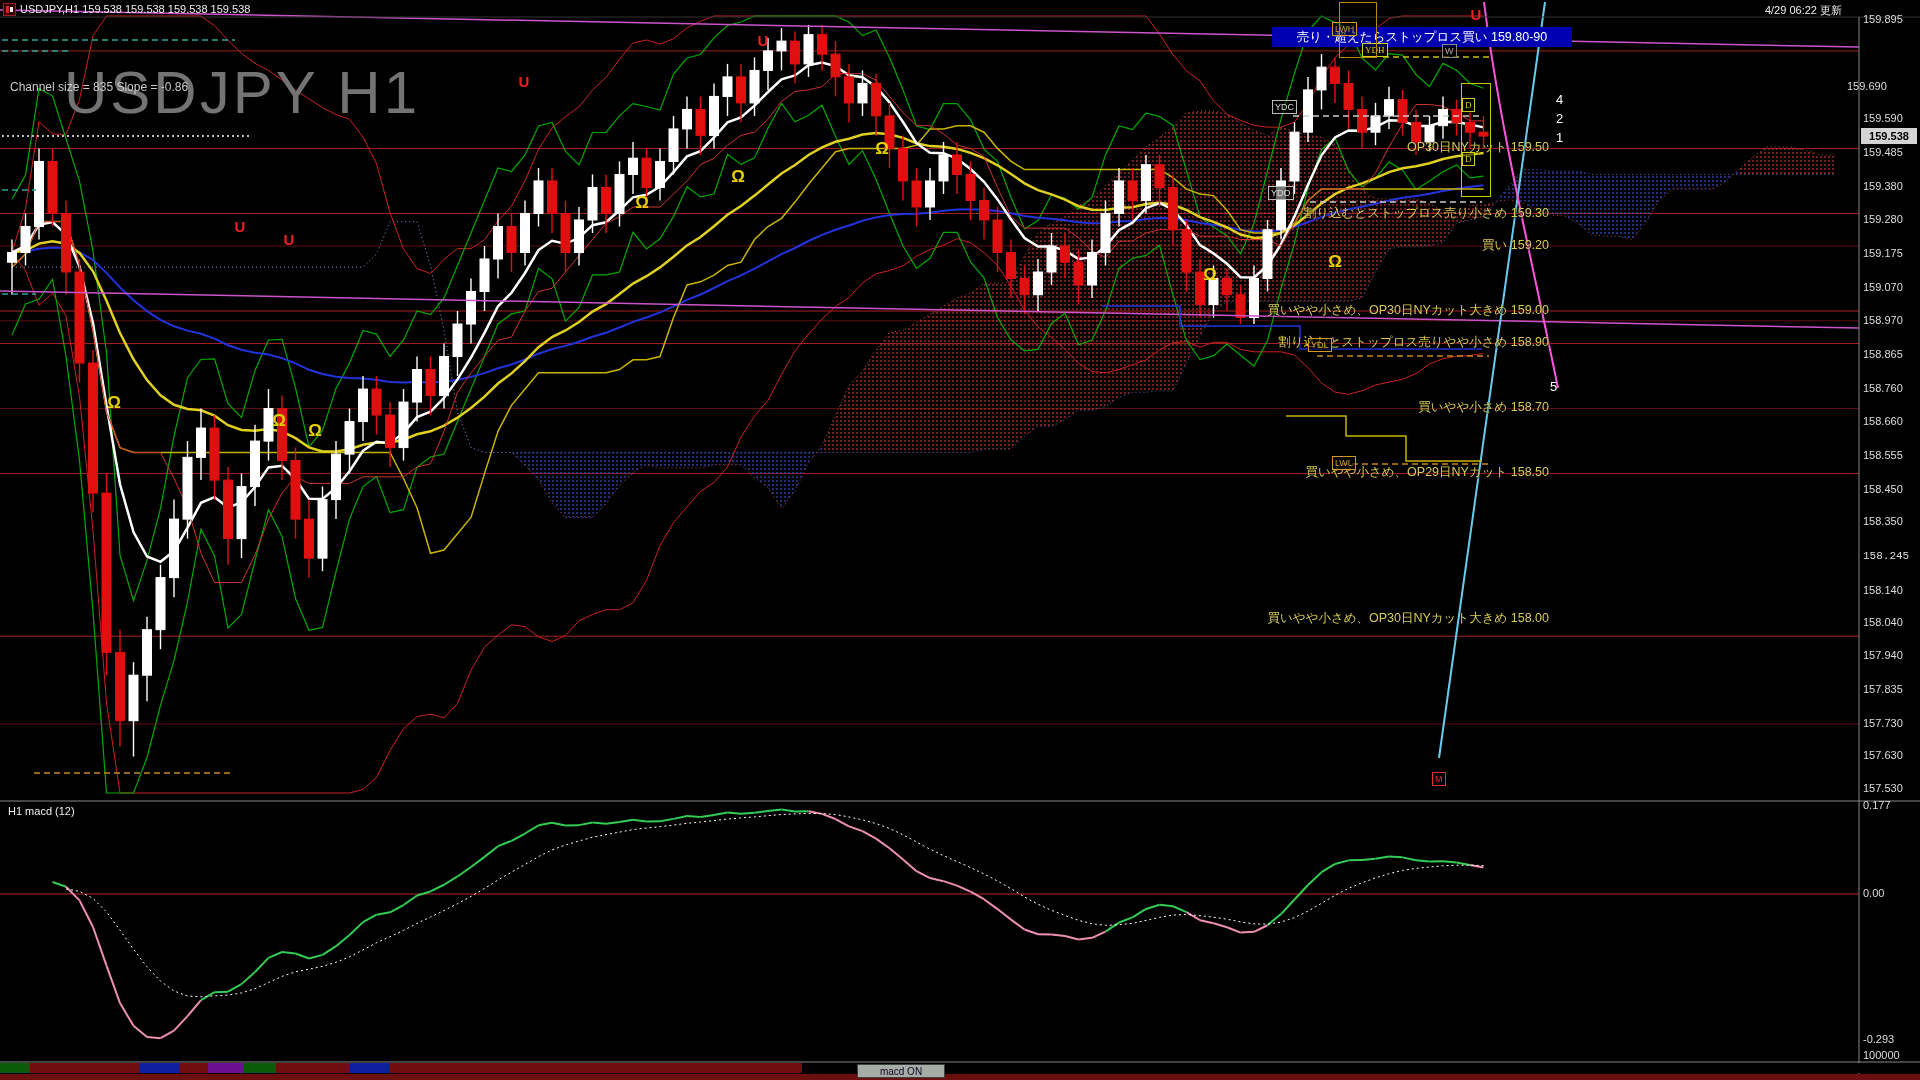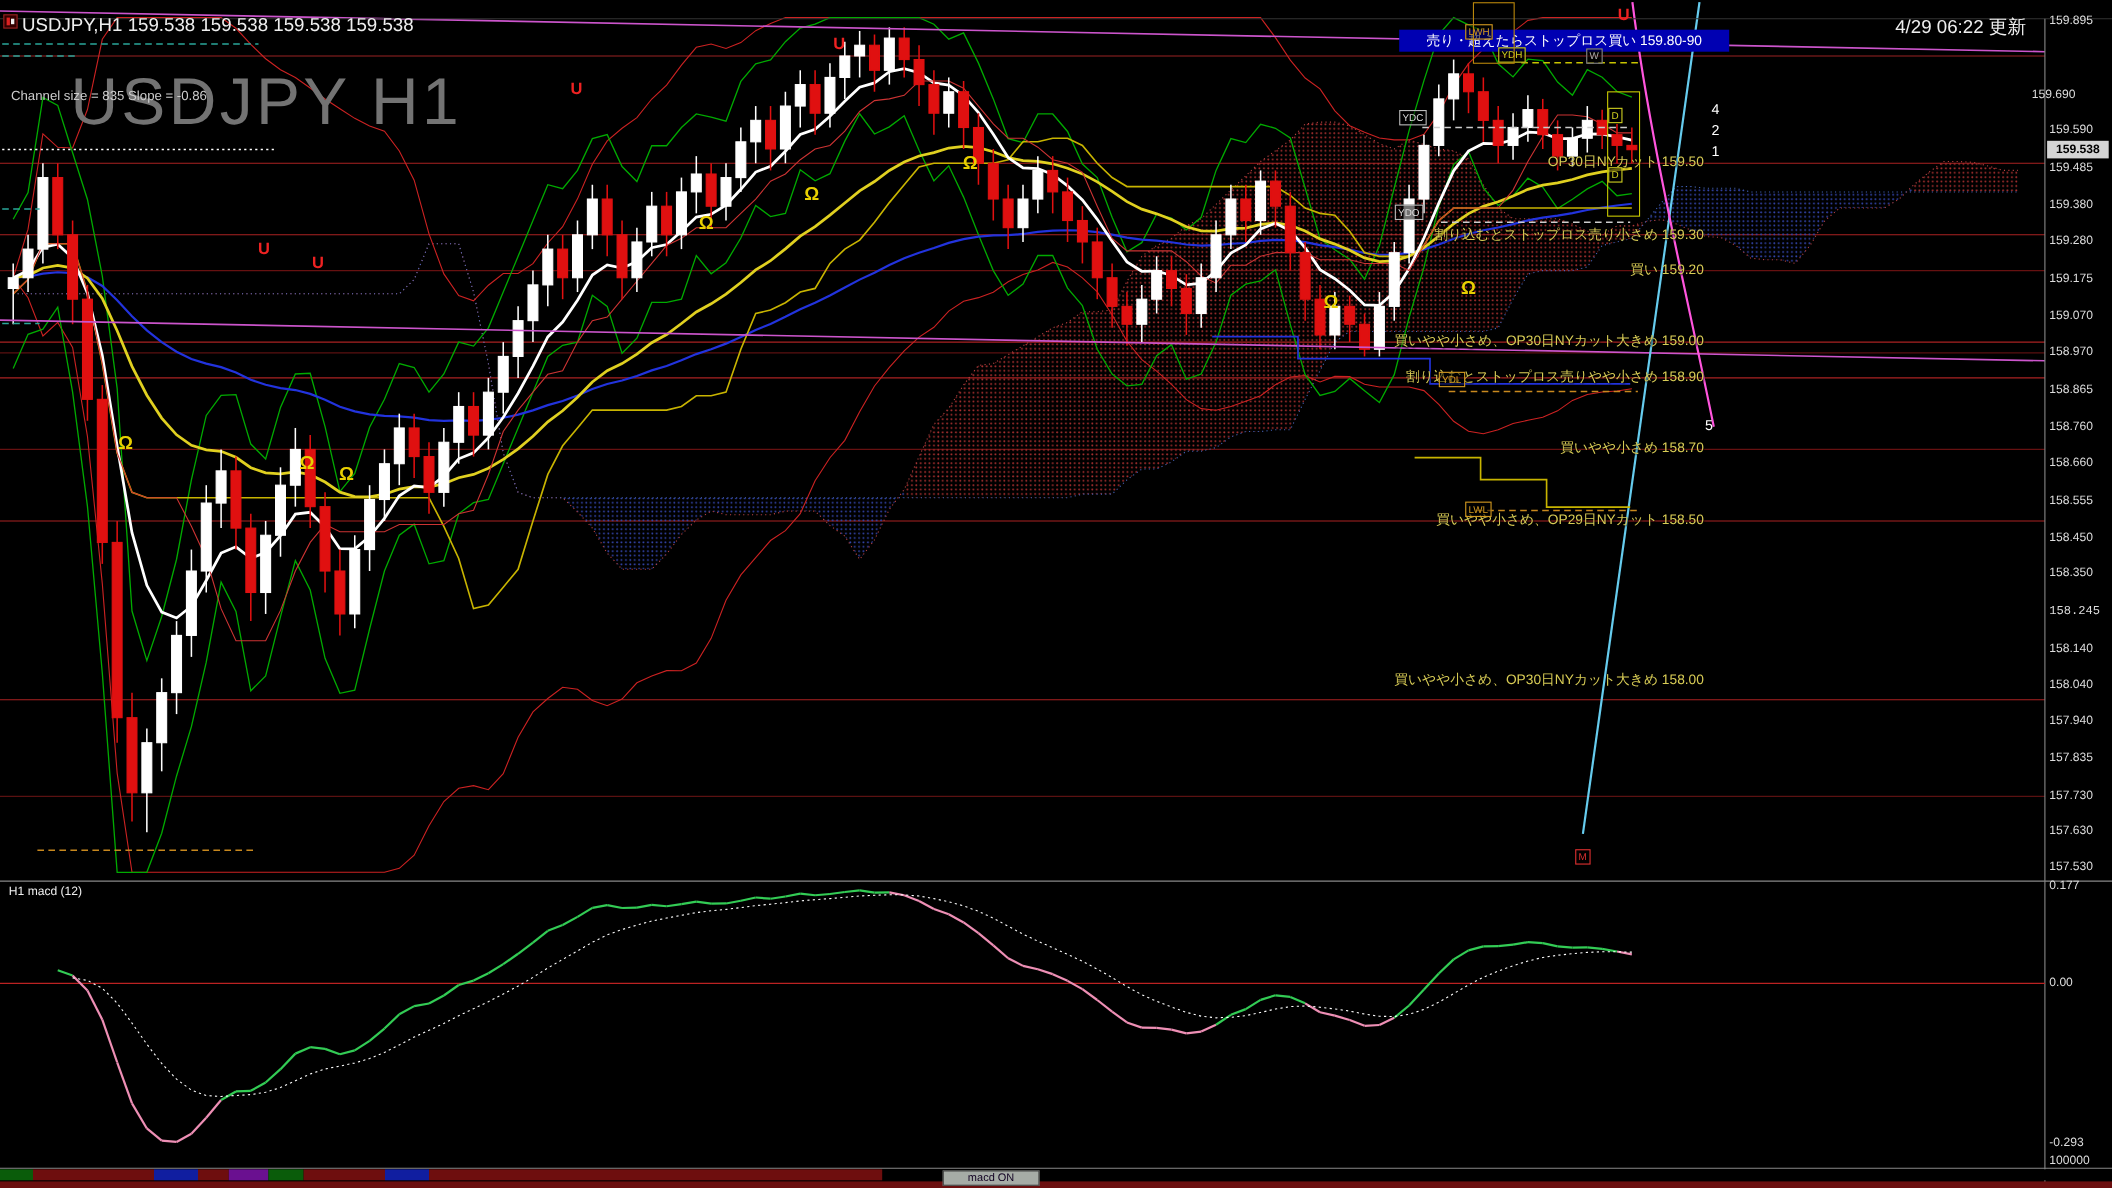--- a/index.html
+++ b/index.html
@@ -1,19 +1,19 @@
 <!DOCTYPE html>
 <html><head>
 <meta charset="utf-8">
 <style>
   html,body{margin:0;padding:0;background:#000;}
   .screen{position:relative;width:1920px;height:1080px;background:#000;overflow:hidden;
           font-family:"Liberation Sans",sans-serif;color:#ddd;}
   #chart-svg{position:absolute;left:0;top:0;}
-  .topbar{position:absolute;left:0;top:10px;width:1920px;height:17px;font-size:17px;color:#eee;}
+  .topbar{position:absolute;left:0;top:0;width:1920px;height:17px;font-size:11px;color:#eee;}
   .tbicon{position:absolute;left:3px;top:3px;width:11px;height:11px;background:#300;border:1px solid #922;}
   .tbicon:before{content:"";position:absolute;left:2px;top:2px;width:3px;height:7px;background:#d22;}
   .tbicon:after{content:"";position:absolute;left:6px;top:3px;width:3px;height:5px;background:#eee;}
   .tbtext{position:absolute;left:20px;top:3px;white-space:nowrap;}
   .tbright{position:absolute;right:78px;top:3px;white-space:nowrap;}
   .watermark{position:absolute;left:64px;top:58px;font-size:60px;color:#737373;letter-spacing:3px;}
   .chinfo{position:absolute;left:10px;top:80px;font-size:12px;color:#ccc;}
   .bluenote{position:absolute;left:1272px;top:27px;width:300px;height:20px;background:#0000b2;
             color:#fff;font-size:12.5px;line-height:20px;text-align:center;white-space:nowrap;}
   .badge{position:absolute;left:1861px;top:128px;width:56px;height:16px;background:#d4d4d4;color:#000;
@@ -24,21 +24,21 @@
   .macdbtn{position:absolute;left:857px;top:1064px;width:88px;height:14px;background:#a6aca6;
            border:1px solid #404040;font-size:10px;line-height:11px;color:#102;padding:0;
            font-family:"Liberation Sans",sans-serif;}
   .ov{position:absolute;white-space:nowrap;}
   .axlab{font-size:11px;color:#ddd;}
   .ann{font-size:12.5px;color:#d8cc55;text-shadow:1px 1px 2px #000;}
   .num{font-size:13px;color:#fff;}
   .dlab{font-size:11px;color:#fff;top:1063px;}
   .tag{font-size:9px;padding:0 2px;border:1px solid;background:rgba(0,0,0,.55);line-height:12px;}
   .tag-orange{color:#d49a20;border-color:#d49a20;}
-  .tag-yellow{color:#d0d020;border-color:#d0d020;}
+  .tag-yellow{color:#d0d020;border-color:#d0d020;font-family:Liberation Serif, serif;}
   .tag-white{color:#ddd;border-color:#bbb;}
   .tag-gray{color:#aaa;border-color:#888;}
   .tag-red{color:#e03030;border-color:#e03030;}
   .mkO{font-size:17px;font-weight:bold;color:#e8cf00;transform:translate(-50%,-50%);}
   .mkU{font-size:15px;font-weight:bold;color:#ee2222;transform:translate(-50%,-50%);}
   .rect{position:absolute;border:1px solid;background:transparent;}
   .seg{position:absolute;top:0;height:10px;}
 </style>
 </head>
 <body>

